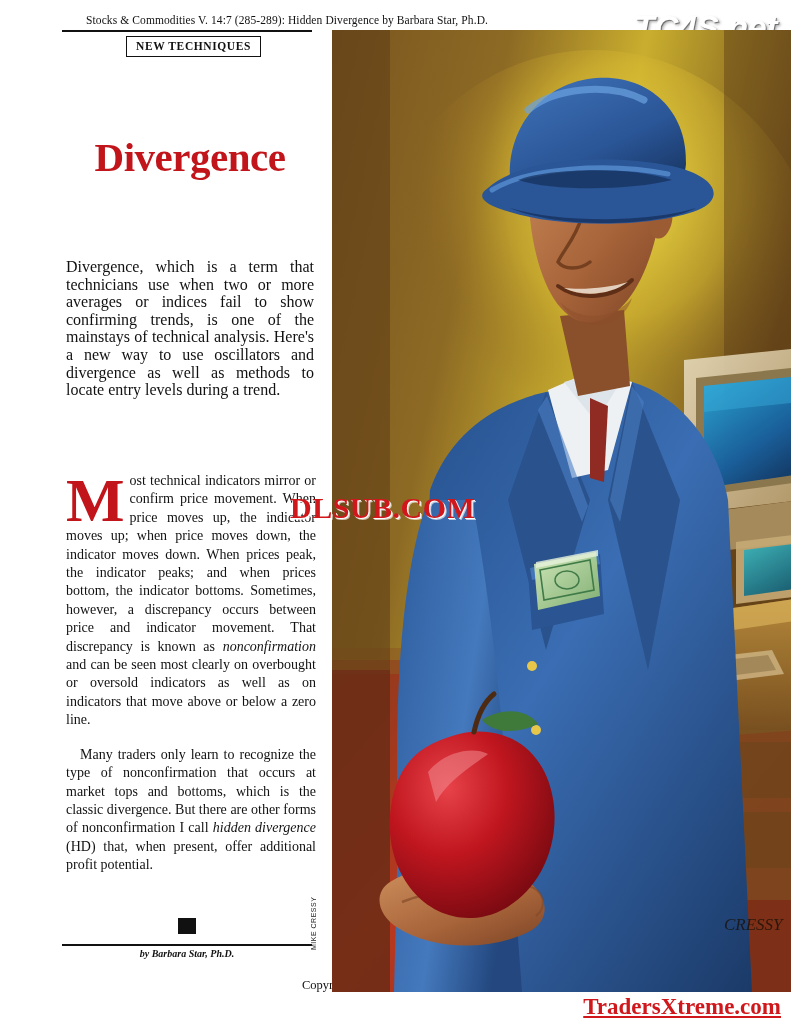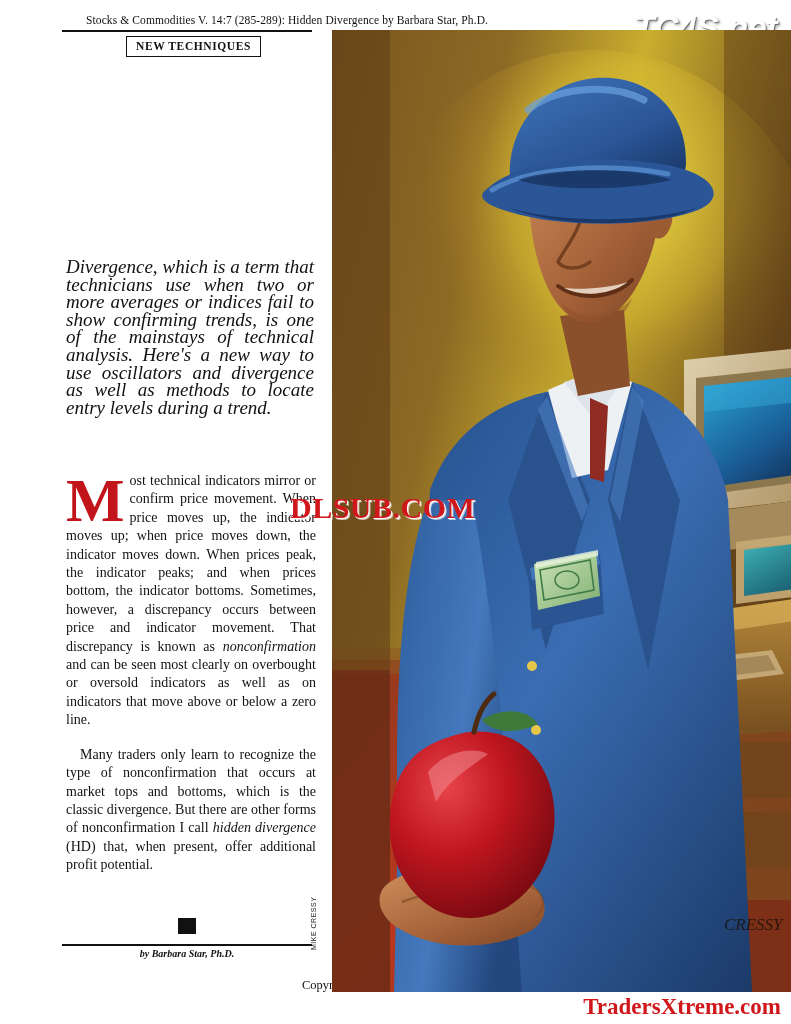--- a/index.html
+++ b/index.html
@@ -60,20 +60,21 @@
   .wm-traders {
     position: absolute;
     bottom: 4px;
     right: 10px;
     font-family: "Liberation Serif", serif;
     font-weight: bold;
     font-size: 23px;
     color: #d0181c;
     text-shadow: 1px 1px 1px rgba(255,255,255,0.9);
     white-space: nowrap;
+    text-decoration: underline;
   }
 
   
   .rule-top {
     position: absolute;
     left: 62px;
     top: 30px;
     width: 250px;
     height: 2px;
     background: #111;
@@ -116,22 +117,21 @@
     letter-spacing: -0.5px;
   }
 
   
   .standfirst {
     position: absolute;
     left: 66px;
     top: 258px;
     width: 248px;
     font-family: "Liberation Serif", serif;
-    font-style: italic;
-    font-size: 19px;
+    font-size: 16px;
     line-height: 17.6px;
     text-align: justify;
     color: #111;
   }
 
   
   .body-col {
     position: absolute;
     left: 66px;
     top: 472px;
@@ -222,20 +222,21 @@
   <div class="header-line">Stocks &amp; Commodities V. 14:7 (285-289): Hidden Divergence by Barbara Star, Ph.D.</div>
 
   <div class="wm-tc4s">TC4S.net</div>
 
   <div class="rule-top"></div>
 
   <div class="nt-box">NEW TECHNIQUES</div>
 
   <div class="title">
     <br>
+    <span>Divergence</span>
   </div>
 
   <div class="standfirst">Divergence, which is a term that technicians use when two or more averages or indices fail to show confirming trends, is one of the mainstays of technical analysis. Here's a new way to use oscillators and divergence as well as methods to locate entry levels during a trend.</div>
 
   <div class="body-col">
     <p><span class="dropcap">M</span><span>ost technical indicators mirror or confirm price movement. When price moves up, the indicator moves up; when price moves down, the indicator moves down. When prices peak, the indicator peaks; and when prices bottom, the indicator bottoms. Sometimes, however, a discrepancy occurs between price and indicator movement. That discrepancy is known as </span><span class="ital">nonconfirmation</span><span> and can be seen most clearly on overbought or oversold indicators as well as on indicators that move above or below a zero line.</span></p>
     <p><span>Many traders only learn to recognize the type of nonconfirmation that occurs at market tops and bottoms, which is the classic divergence. But there are other forms of nonconfirmation I call </span><span class="ital">hidden divergence</span><span> (HD) that, when present, offer additional profit potential.</span></p>
   </div>
 
   <div class="endmark"></div>

